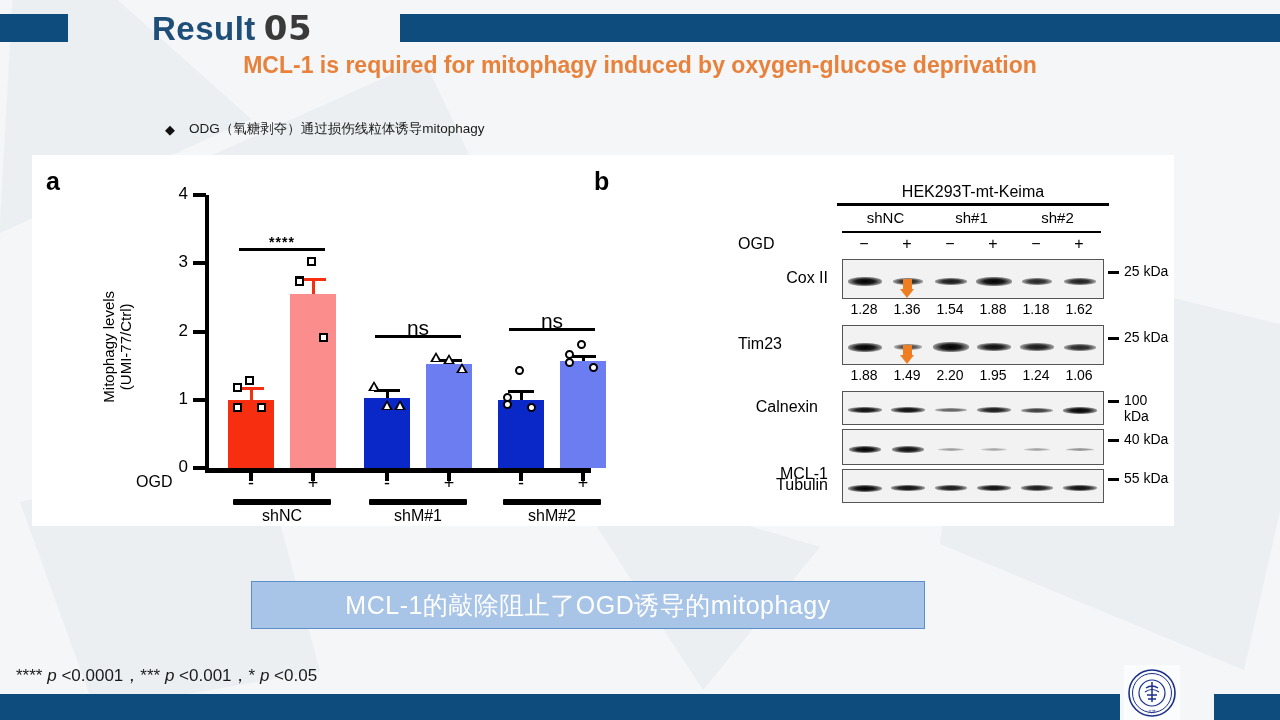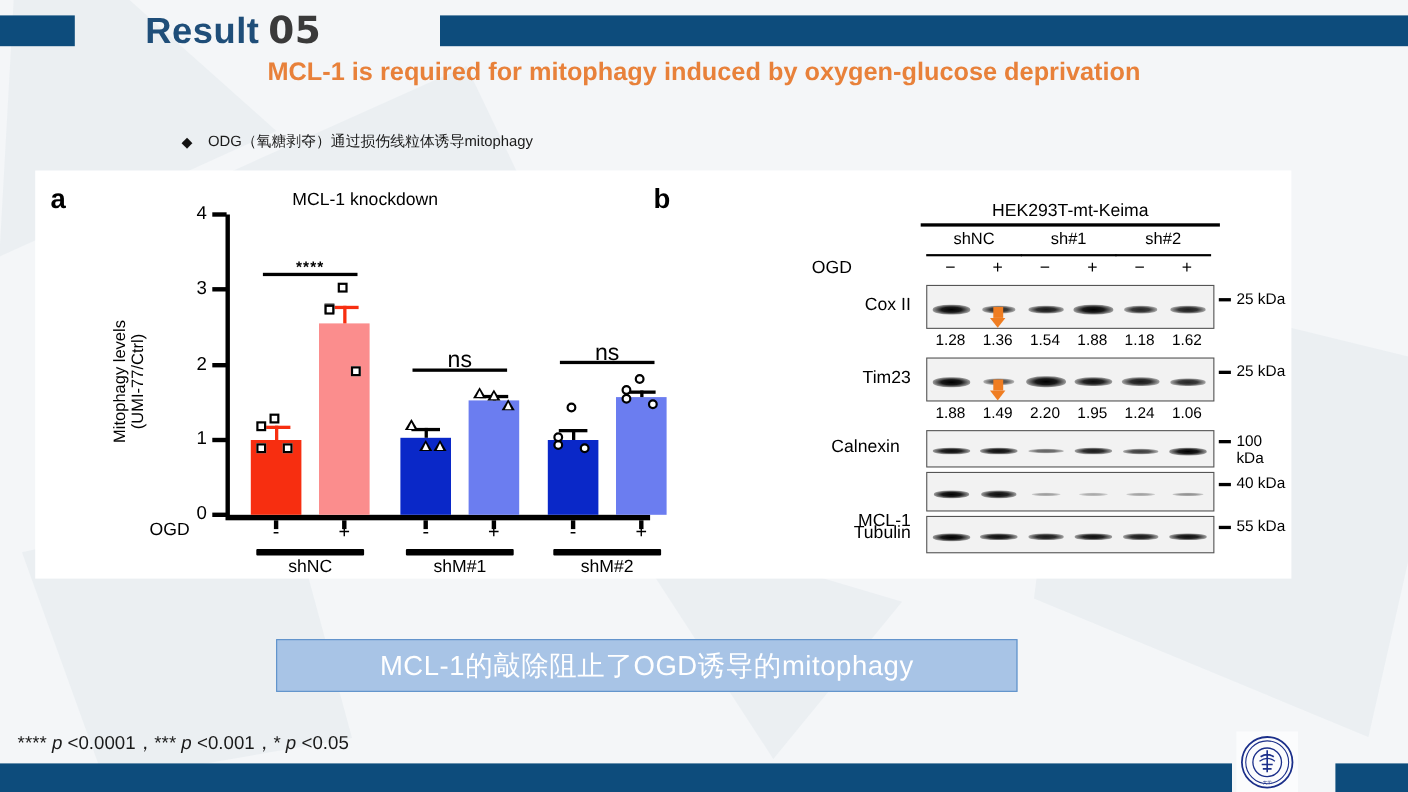--- a/index.html
+++ b/index.html
@@ -21,21 +21,21 @@
   
   .hdr-block-left {
     position:absolute; left:0; top:14px; width:68px; height:28px;
     background:#0d4c7c; z-index:2;
   }
   .hdr-bar-right {
     position:absolute; left:400px; top:14px; right:0; height:28px;
     background:#0d4c7c; z-index:1;
   }
   .result-title {
-    position:absolute; left:132px; top:8px; z-index:3;
+    position:absolute; left:152px; top:8px; z-index:3;
     font-size:33px; font-weight:bold; color:#1f4e79; letter-spacing:.5px;
   }
   .result-num {
     font-family:"DejaVu Sans", sans-serif;
     color:#3a3a3a; font-size:34px; font-weight:bold; margin-left:8px;
   }
   .subtitle {
     position:absolute; top:52px; left:0; width:1280px; text-align:center;
     font-size:23px; font-weight:bold; color:#e8813a; z-index:3;
   }
@@ -158,21 +158,20 @@
   <span class="diamond">◆</span>
   <span>ODG（氧糖剥夺）通过损伤线粒体诱导mitophagy</span>
 </div>
 
 <div class="figure-panel">
 
   <span class="panel-letter letter-a">a</span>
   <span class="panel-letter letter-b">b</span>
 
   <div class="chart-wrap">
-    <div class="chart-title">MCL-1 knockdown</div>
     <div class="ylabel">
       <span>Mitophagy levels</span><br>
       <span>(UMI-77/Ctrl)</span>
     </div>
     <div class="axis-v"></div>
     <div class="axis-h"></div>
     <div id="yticks">
         <div class="ytick" style="top: 311px;"></div>
         <div class="ytick-lbl" style="top: 302px;">0</div>
         <div class="ytick" style="top: 242.75px;"></div>
@@ -302,21 +301,21 @@
         <div class="arrow-dn" style="left: 308px; top: 124px;">
           <div class="shaft"></div>
           <div class="head"></div>
         </div>
         <div class="quant" style="left: 250px; top: 146px;">1.28</div>
         <div class="quant" style="left: 293px; top: 146px;">1.36</div>
         <div class="quant" style="left: 336px; top: 146px;">1.54</div>
         <div class="quant" style="left: 379px; top: 146px;">1.88</div>
         <div class="quant" style="left: 422px; top: 146px;">1.18</div>
         <div class="quant" style="left: 465px; top: 146px;">1.62</div>
-        <div class="blot-row-lbl" style="left: 100px; top: 180px;">Tim23</div>
+        <div class="blot-row-lbl" style="left: 100px; top: 180px; text-align: center;">Tim23</div>
         <div class="blot-box" style="top: 170px; height: 40px;">
           <div class="band" style="width: 34px; height: 9px; opacity: 1; left: 5px; top: 16.5px;"></div>
           <div class="band" style="width: 28px; height: 6px; opacity: 0.7; left: 51px; top: 18px;"></div>
           <div class="band" style="width: 36px; height: 10px; opacity: 1; left: 90px; top: 16px;"></div>
           <div class="band" style="width: 34px; height: 8px; opacity: 0.95; left: 134px; top: 17px;"></div>
           <div class="band" style="width: 34px; height: 8px; opacity: 0.9; left: 177px; top: 17px;"></div>
           <div class="band" style="width: 32px; height: 7px; opacity: 0.85; left: 221px; top: 17.5px;"></div>
         </div>
         <div class="kda-tick" style="top: 182px;"></div>
         <div class="kda-lbl" style="top: 174px;">25 kDa</div>

